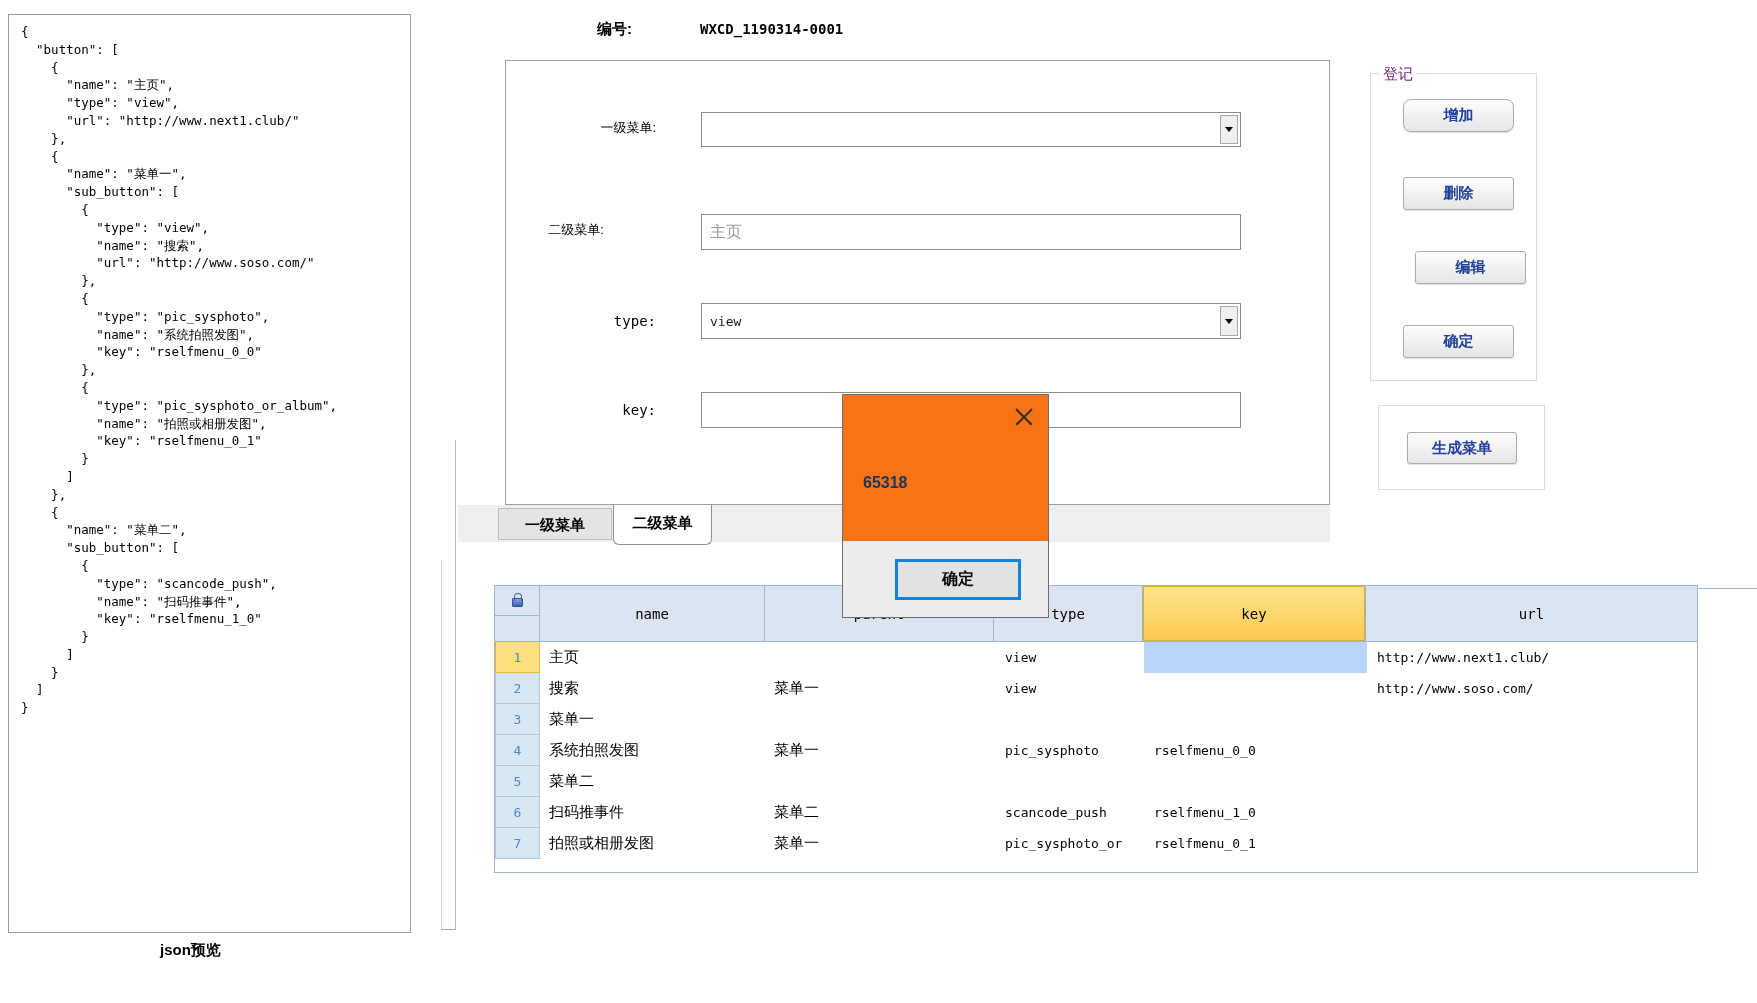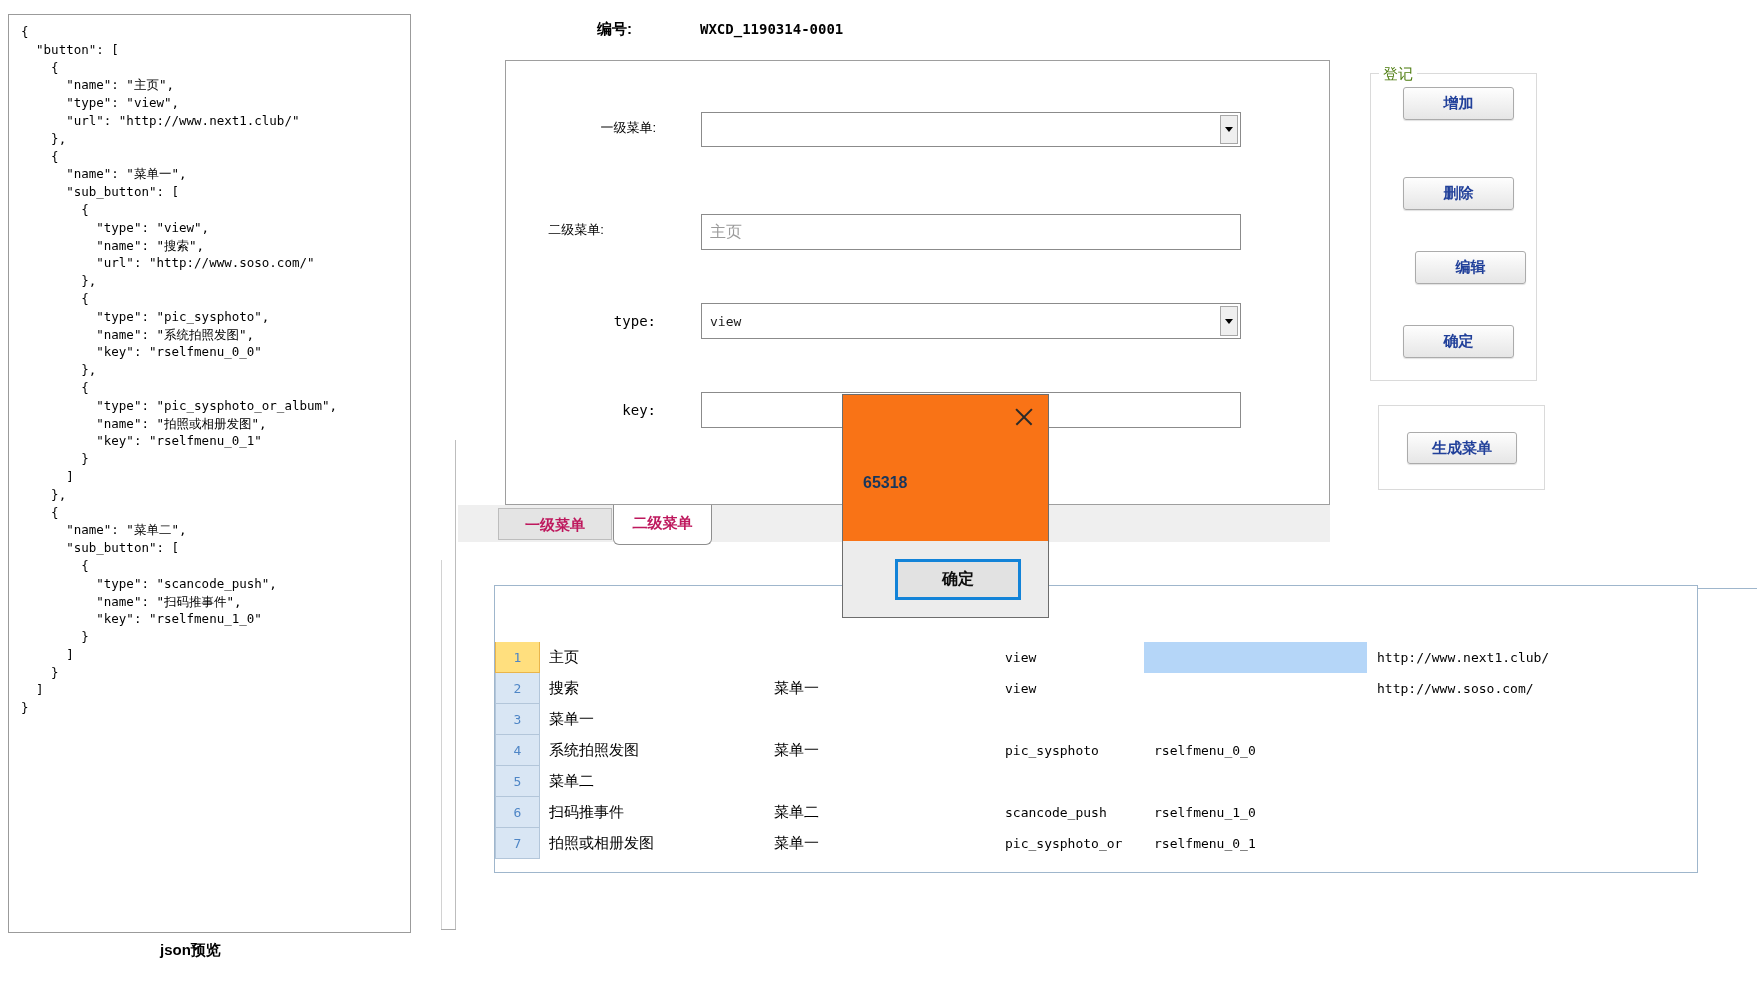--- a/index.html
+++ b/index.html
@@ -32,35 +32,35 @@
   .combo-arrow { width:0; height:0; border-left:4px solid transparent;
                  border-right:4px solid transparent; border-top:5px solid #000; }
   .box-text { position:absolute; left:8px; top:0; right:22px; height:100%;
               display:flex; align-items:center; font-size:13px;
               font-family:"DejaVu Sans Mono", monospace; color:#1a1a1a; overflow:hidden;}
   .box-text.cn-gray { font-family:"Liberation Sans", sans-serif;
                       font-size:16px; color:#9a9a9a; }
 
   
   .tab-strip { left:458px; top:505px; width:872px; height:37px; background:#efefef; }
-  .tab { position:absolute; text-align:center; font-weight:bold; font-size:15px; color:#be185d; }
+  .tab { position:absolute; text-align:center; font-weight:bold; font-size:15px; color:#000000; }
   .tab-inactive { left:40px; top:3px; width:114px; height:32px; line-height:32px;
                   background:#e4e4e4; border:1px solid #bdbdbd; }
   .tab-active { left:155px; top:0px; width:99px; height:40px; line-height:36px;
                 background:#fff; border:1px solid #8f8f8f; border-top:none;
                 border-radius:0 0 6px 6px; z-index:5; }
 
   
   .vline { width:1px; background:#bdbdbd; }
   .hline { height:1px; background:#a9a9a9; }
 
   
   .groupbox { border:1px solid #dadada; background:#fff; }
   .groupbox-label { position:absolute; top:-9px; left:8px; background:#fff;
-                    padding:0 4px; font-size:15px; color:#4d7c0f; }
+                    padding:0 4px; font-size:15px; color:#701a75; }
   .win-btn { position:absolute; left:32px; width:111px; height:33px;
              border:1px solid #ababab; border-radius:3px;
              background:linear-gradient(#fefefe,#f3f3f3 45%,#e6e6e6);
              color:#21409a; font-weight:bold; font-size:15px;
              display:flex; align-items:center; justify-content:center;
              box-shadow:0 1px 1px rgba(0,0,0,.12); cursor:default; }
 
   
   .dialog { left:842px; top:394px; width:207px; height:224px; background:#f97316;
             border:1px solid #6d6d6d; z-index:100; }
@@ -194,31 +194,42 @@
   <div class="tab tab-active">二级菜单</div>
 </div>
 
 <div class="abs vline" style="left:441px; top:560px; height:369px; background:#d2d2d2;"></div>
 <div class="abs vline" style="left:455px; top:440px; height:489px;"></div>
 <div class="abs hline" style="left:441px; top:929px; width:15px;"></div>
 <div class="abs hline" style="left:1698px; top:588px; width:59px; background:#9fb6cc;"></div>
 
 <div class="abs groupbox" style="left:1370px; top:73px; width:167px; height:308px;">
   <div class="groupbox-label">登记</div>
-  <div class="win-btn" style="top:13px;">增加</div>
+  <div class="win-btn" style="top:25px;border-radius:8px;">增加</div>
   <div class="win-btn" style="top:103px;">删除</div>
   <div class="win-btn" style="top:177px;margin-left:12px;">编辑</div>
   <div class="win-btn" style="top:251px;">确定</div>
 </div>
 
 <div class="abs groupbox" style="left:1378px; top:405px; width:167px; height:85px;">
   <div class="win-btn" style="left:28px; top:26px; width:110px; height:32px;">生成菜单</div>
 </div>
 
 <div class="abs grid">
+  <div class="ghead">
+    <div class="th num">
+      <div class="lock"></div>
+    </div>
+    <div class="num-divider"></div>
+    <div class="th c-name">name</div>
+    <div class="th c-parent">parent</div>
+    <div class="th c-type">type</div>
+    <div class="th c-key">key</div>
+    <div class="th c-url">url</div>
+  </div>
 
   <div class="grow sel" style="top:56px;">
     <div class="selcell"></div>
     <div class="gnum">1</div>
     <div class="gcell gc-name">主页</div>
     <div class="gcell gc-parent"></div>
     <div class="gcell mono gc-type">view</div>
     <div class="gcell mono gc-key"></div>
     <div class="gcell mono gc-url">http://www.next1.club/</div>
   </div>

